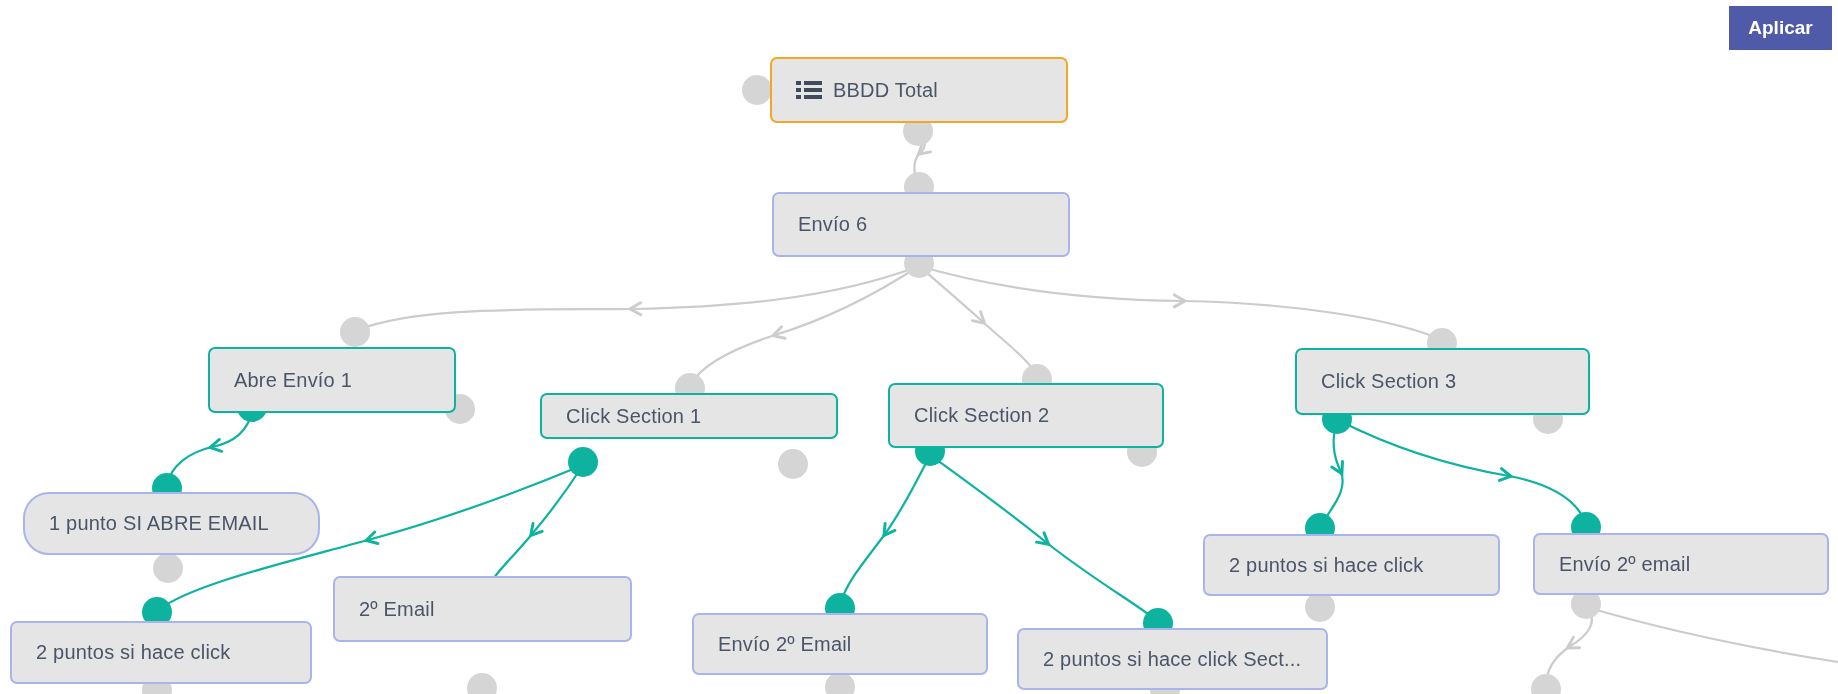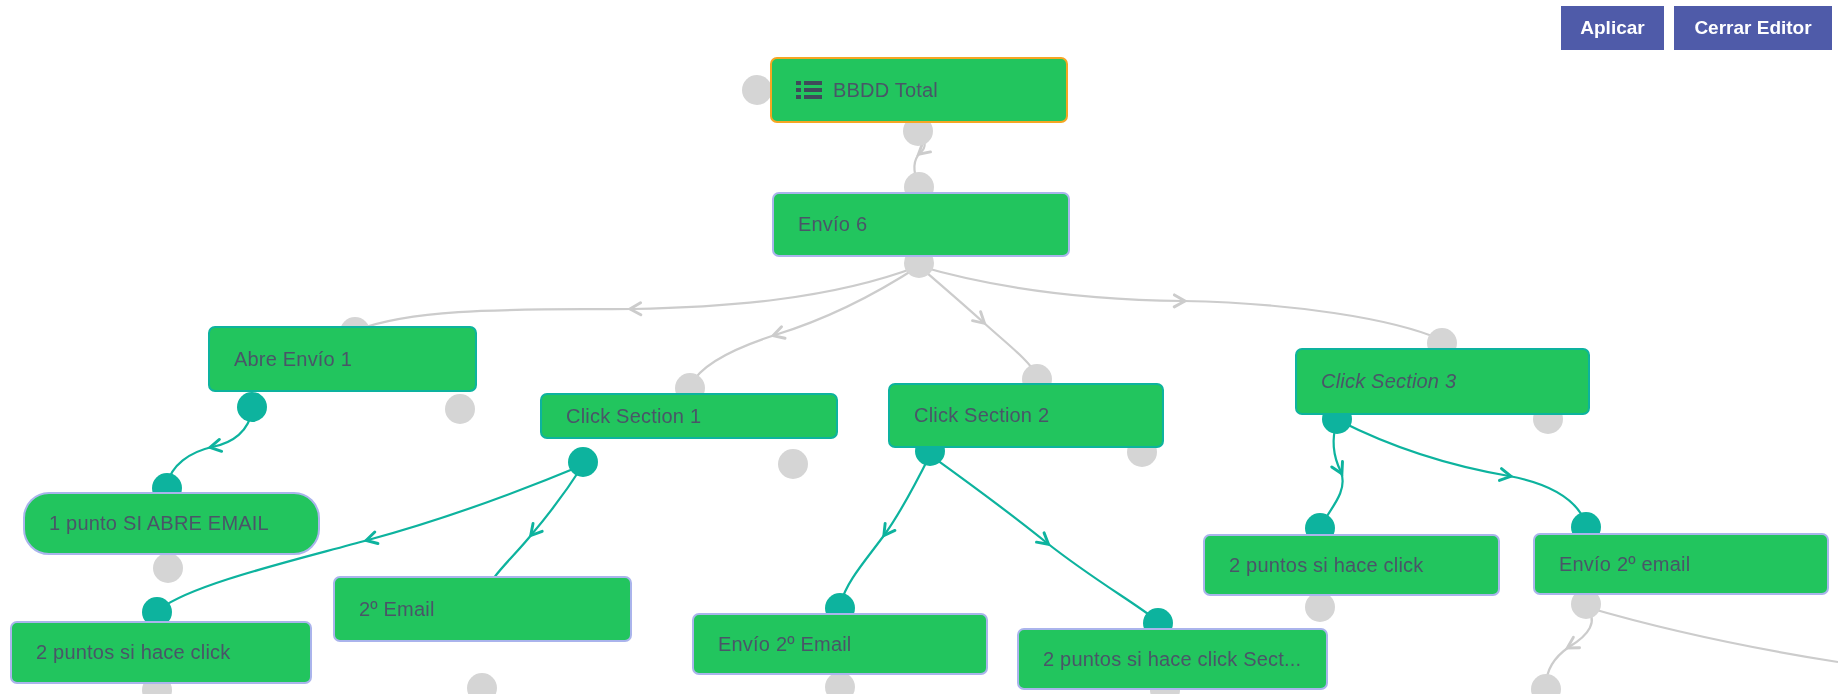--- a/index.html
+++ b/index.html
@@ -1,20 +1,20 @@
 <!DOCTYPE html>
 <html><head>
 <meta charset="utf-8">
 <style>
   html,body{margin:0;padding:0;background:#ffffff;}
   #stage{position:relative;width:1838px;height:694px;overflow:hidden;background:#ffffff;
          font-family:"Liberation Sans",sans-serif;}
   #edges{position:absolute;left:0;top:0;width:1838px;height:694px;}
   .edge{fill:none;stroke-width:2.2px;}
-  .node{position:absolute;background:#22c55e;border:2px solid #ccc;border-radius:7px;
+  .node{position:absolute;background:#e5e5e5;border:2px solid #ccc;border-radius:7px;
         display:flex;align-items:center;padding-left:24px;box-sizing:border-box;
         font-size:20px;letter-spacing:.2px;white-space:nowrap;overflow:hidden;}
   .node .lbl{pointer-events:none;}
   .node .nicon{margin-right:11px;display:inline-flex;flex:0 0 auto;}
   .toolbar{position:absolute;top:6px;right:6px;display:flex;gap:10px;}
   .tbtn{height:44px;border:none;border-radius:0;color:#ffffff;font-weight:bold;
         font-size:19px;font-family:"Liberation Sans",sans-serif;display:flex;
         align-items:center;justify-content:center;cursor:pointer;}
 </style>
 </head>
@@ -106,30 +106,30 @@
               <rect x="0" y="16" width="5" height="4"></rect>
               <rect x="8" y="16" width="18" height="4"></rect>
             </g>
           </svg>
         </span>
         <span class="lbl">BBDD Total</span>
       </div>
       <div class="node" style="left: 772px; top: 192px; width: 298px; height: 65px; border-color: rgb(170, 180, 236); color: rgb(74, 85, 104);">
         <span class="lbl">Envío 6</span>
       </div>
-      <div class="node" style="left: 208px; top: 326px; width: 269px; height: 66px; border-color: rgb(13, 179, 158); color: rgb(74, 85, 104);">
+      <div class="node" style="left: 208px; top: 347px; width: 248px; height: 66px; border-color: rgb(13, 179, 158); color: rgb(74, 85, 104);">
         <span class="lbl">Abre Envío 1</span>
       </div>
       <div class="node" style="left: 540px; top: 393px; width: 298px; height: 46px; border-color: rgb(13, 179, 158); color: rgb(74, 85, 104);">
         <span class="lbl">Click Section 1</span>
       </div>
       <div class="node" style="left: 888px; top: 383px; width: 276px; height: 65px; border-color: rgb(13, 179, 158); color: rgb(74, 85, 104);">
         <span class="lbl">Click Section 2</span>
       </div>
-      <div class="node" style="left: 1295px; top: 348px; width: 295px; height: 67px; border-color: rgb(13, 179, 158); color: rgb(74, 85, 104); font-style: italic;">
+      <div class="node" style="left: 1295px; top: 348px; width: 295px; height: 67px; border-color: rgb(13, 179, 158); color: rgb(74, 85, 104);">
         <span class="lbl">Click Section 3</span>
       </div>
       <div class="node" style="left: 23px; top: 492px; width: 297px; height: 63px; border-color: rgb(170, 180, 236); color: rgb(74, 85, 104); border-radius: 26px;">
         <span class="lbl">1 punto SI ABRE EMAIL</span>
       </div>
       <div class="node" style="left: 10px; top: 621px; width: 302px; height: 63px; border-color: rgb(170, 180, 236); color: rgb(74, 85, 104);">
         <span class="lbl">2 puntos si hace click</span>
       </div>
       <div class="node" style="left: 333px; top: 576px; width: 299px; height: 66px; border-color: rgb(170, 180, 236); color: rgb(74, 85, 104);">
         <span class="lbl">2º Email</span>
@@ -143,15 +143,14 @@
       <div class="node" style="left: 1203px; top: 534px; width: 297px; height: 62px; border-color: rgb(170, 180, 236); color: rgb(74, 85, 104);">
         <span class="lbl">2 puntos si hace click</span>
       </div>
       <div class="node" style="left: 1533px; top: 533px; width: 296px; height: 62px; border-color: rgb(170, 180, 236); color: rgb(74, 85, 104);">
         <span class="lbl">Envío 2º email</span>
       </div>
     </div>
 
   <div class="toolbar">
     <button class="tbtn" style="width: 103px; background: rgb(79, 91, 169); color: rgb(255, 255, 255);">Aplicar</button>
-    <button class="tbtn" style="width: 158px; background: rgb(79, 91, 169); color: rgb(255, 255, 255);">Cerrar Editor</button>
   </div>
 </div>
 
 </body></html>

